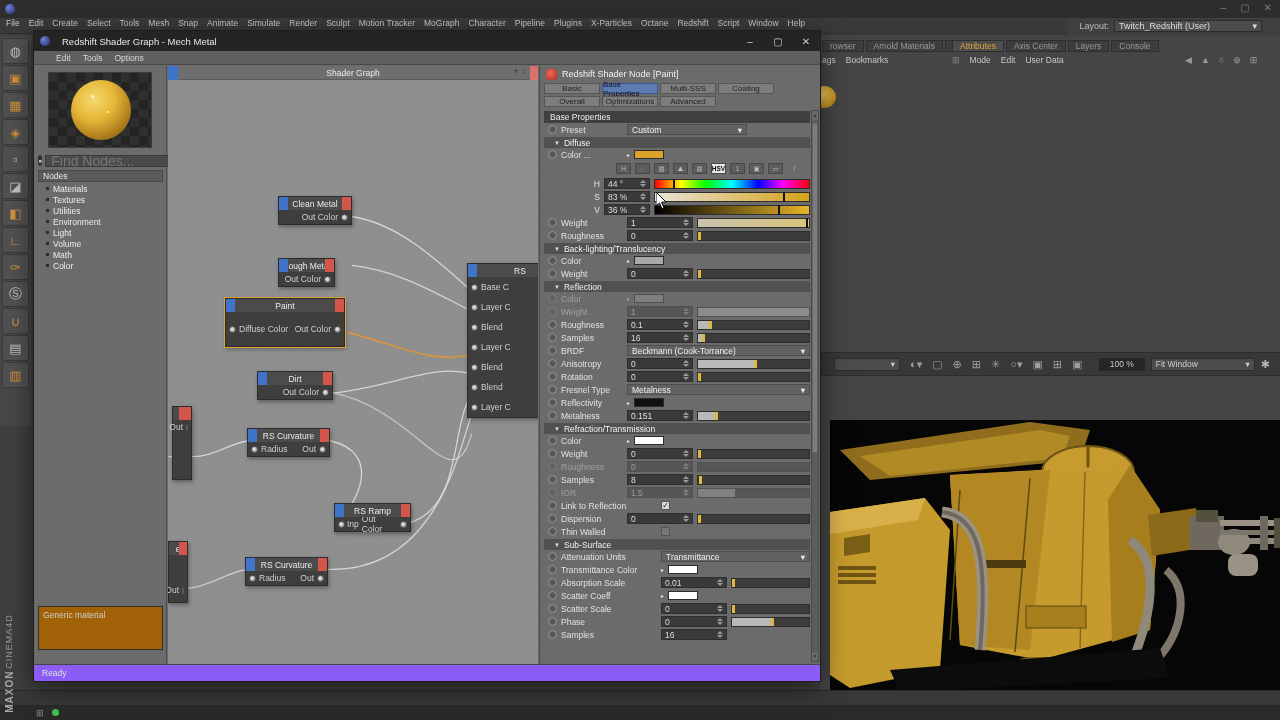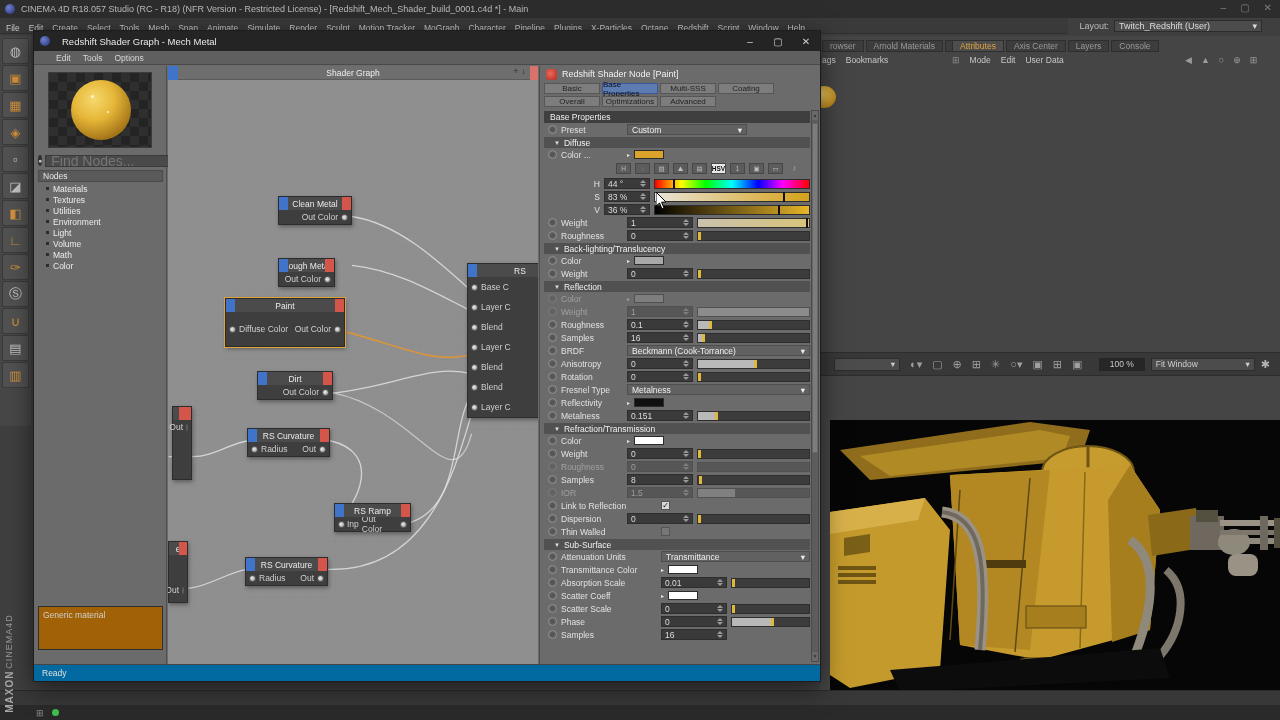--- a/index.html
+++ b/index.html
@@ -6,21 +6,21 @@
   html,body { width:1280px; height:720px; overflow:hidden; background:#2b2b2b;
     font-family:"Liberation Sans", sans-serif; }
   #stage { position:relative; width:1280px; height:720px; background:#3f3f3f; font-size:9px; color:#ccc; }
 
   
   .titlebar { position:absolute; left:0; top:0; width:1280px; height:18px; background:#2d2d2d;
     display:flex; align-items:center; padding-left:5px; color:#b9b9b9; font-size:9px; }
   .c4d-logo { width:10px; height:10px; border-radius:50%; background:radial-gradient(circle at 35% 35%, #6d7fd0, #24306e); margin-right:6px; }
   .winctl { position:absolute; right:8px; top:2px; display:flex; gap:14px; color:#7d7d7d; font-size:10px; }
   .menubar { position:absolute; left:0; top:18px; width:1068px; height:16px; background:#3a3a3a;
-    display:flex; align-items:flex-end; padding-left:6px; gap:9px; color:#c9c9c9; font-size:8.5px; border-bottom:1px solid #2f2f2f; }
+    display:flex; align-items:flex-start; padding-left:6px; gap:9px; color:#c9c9c9; font-size:8.5px; border-bottom:1px solid #2f2f2f; }
   .layoutbox { position:absolute; right:18px; top:20px; display:flex; align-items:center; gap:5px; color:#bbb; }
   .layout-dd { width:148px; height:12px; background:#4c4c4c; border:1px solid #2c2c2c; color:#ddd;
     display:flex; align-items:center; justify-content:space-between; padding:0 4px; }
 
   
   .toolcol { position:absolute; left:0; top:36px; width:31px; height:390px; background:#474747;
     display:flex; flex-direction:column; align-items:center; padding-top:2px; gap:1px; }
   .toolcell { width:27px; height:26px; background:#515151; border:1px solid #3a3a3a; border-radius:2px;
     display:flex; align-items:center; justify-content:center; font-size:13px; color:#c2c2c2; }
   .toolcell.orange { color:#d2913c; }
@@ -137,33 +137,32 @@
   .chk { width:9px; height:9px; background:#d8d8d8; border:1px solid #555; color:#111; font-size:8px; line-height:8px; text-align:center; }
   .chk.off { background:#777; color:transparent; }
   .texicons { display:flex; gap:4px; margin:2px 0 3px 72px; height:13px; align-items:center; }
   .texicons .ti { width:15px; height:11px; background:#5c5c5c; border:1px solid #474747; color:#bdbdbd;
     font-size:6.5px; display:flex; align-items:center; justify-content:center; }
   .texicons .ti.hsvon { background:#e8e8e8; color:#111; font-weight:bold; }
   .pscroll { position:absolute; right:1px; top:44px; bottom:2px; width:8px; background:#5c5c5c; border:1px solid #4a4a4a; }
   .pthumb { position:absolute; left:0; right:0; top:12px; height:330px; background:#7c7c7c; border:1px solid #666; }
   .pscroll .cap { position:absolute; left:0; right:0; height:9px; background:#6a6a6a; color:#333; font-size:5px; text-align:center; line-height:9px; }
 
-  .swin-status { position:absolute; left:0; bottom:0; right:0; height:17px; background:#0369a1; border-top:1px solid #454545;
+  .swin-status { position:absolute; left:0; bottom:0; right:0; height:17px; background:#8b5cf6; border-top:1px solid #454545;
     display:flex; align-items:center; padding-left:8px; color:#e0e0e0; font-size:8.5px; }
 
   .cursor { position:absolute; left:656px; top:192px; z-index:50; }
 </style>
 </head>
 <body>
 
 <div id="stage">
 
   <div class="titlebar">
     <span class="c4d-logo"></span>
-    <span>CINEMA 4D R18.057 Studio (RC - R18) (NFR Version - Restricted License) - [Redshift_Mech_Shader_build_0001.c4d *] - Main</span>
     <div class="winctl">
       <span>–</span>
       <span>▢</span>
       <span>✕</span>
     </div>
   </div>
 
   <div class="menubar">
 
   <span>File</span>

